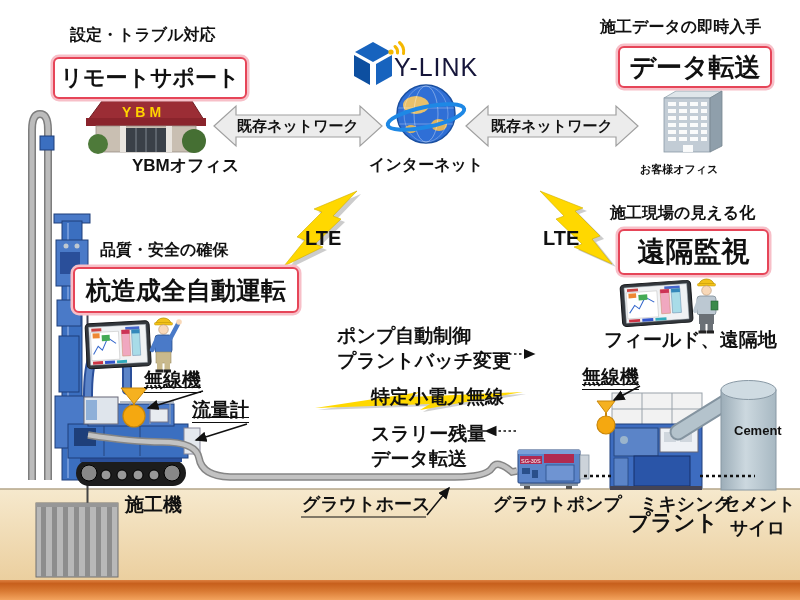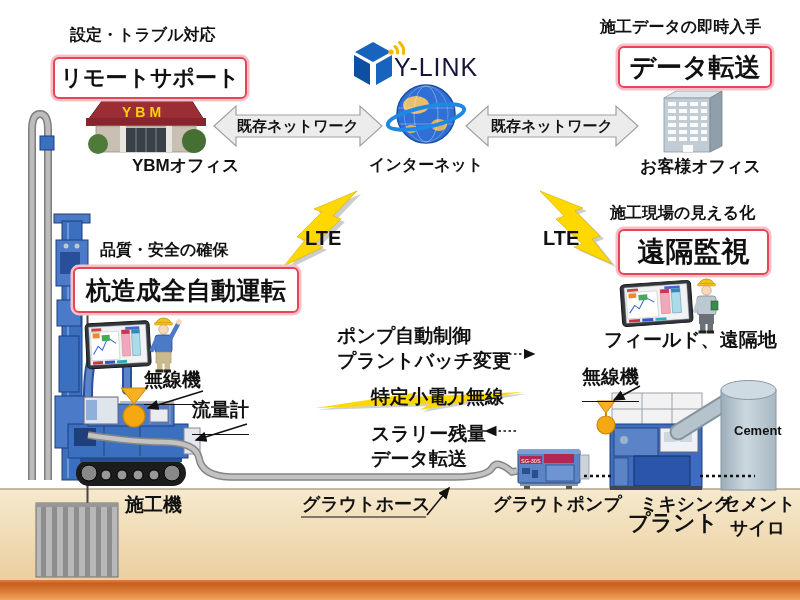--- a/index.html
+++ b/index.html
@@ -4,21 +4,21 @@
 <style>
   html,body{margin:0;padding:0;background:#fff;}
   #stage{position:relative;width:800px;height:600px;background:#fff;overflow:hidden;
          font-family:"Liberation Sans","DejaVu Sans",sans-serif;color:#111;}
   #scene{position:absolute;left:0;top:0;z-index:1;}
   .lbl{position:absolute;z-index:3;white-space:nowrap;font-weight:600;color:#111;line-height:1.15;}
   .hdr{font-size:16px;}
   .feature-box{position:absolute;z-index:3;display:flex;align-items:center;justify-content:center;
     background:#fff;border:2px solid #e64558;border-radius:6px;box-shadow:0 0 0 2.5px #f7bfc8;
     font-weight:600;white-space:nowrap;}
-  .underl{border-bottom:1.5px solid #111;padding-bottom:13px;}
+  .underl{border-bottom:1.5px solid #111;padding-bottom:1px;text-decoration:underline;}
   .ctr{transform:translateX(-50%);}
   .brand{font-weight:normal;color:#15153a;letter-spacing:1px;}
 </style>
 </head>
 <body>
 
 <div id="stage">
 
 <svg id="scene" width="800" height="600" viewBox="0 0 800 600">
   <defs>
@@ -315,21 +315,21 @@
 <div class="feature-box" style="left:53px;top:57px;width:190px;height:38px;font-size:22px;">リモートサポート</div>
 <div class="lbl" style="left:96px;top:156px;font-size:17px;margin-left:36px;">YBMオフィス</div>
 
 <div class="lbl ctr" style="left:298px;top:117px;font-size:15px;">既存ネットワーク</div>
 <div class="lbl brand" style="left:394px;top:53px;font-size:25px;">Y-LINK</div>
 <div class="lbl" style="left:369px;top:156px;font-size:16px;">インターネット</div>
 <div class="lbl ctr" style="left:552px;top:117px;font-size:15px;">既存ネットワーク</div>
 
 <div class="lbl hdr" style="left:600px;top:18px;">施工データの即時入手</div>
 <div class="feature-box" style="left:618px;top:46px;width:150px;height:38px;font-size:26px;">データ転送</div>
-<div class="lbl" style="left:640px;top:157px;font-size:17px;">お客様オフィス</div>
+<div class="lbl" style="left:640px;top:163px;font-size:11px;">お客様オフィス</div>
 
 <div class="lbl" style="left:305px;top:227px;font-size:20px;">LTE</div>
 <div class="lbl" style="left:543px;top:227px;font-size:20px;">LTE</div>
 
 <div class="lbl hdr" style="left:100px;top:241px;">品質・安全の確保</div>
 <div class="feature-box" style="left:73px;top:267px;width:222px;height:42px;font-size:25px;">杭造成全自動運転</div>
 
 <div class="lbl hdr" style="left:610px;top:204px;">施工現場の見える化</div>
 <div class="feature-box" style="left:618px;top:229px;width:147px;height:42px;font-size:28px;">遠隔監視</div>
 <div class="lbl" style="left:604px;top:329px;font-size:19px;">フィールド、遠隔地</div>

